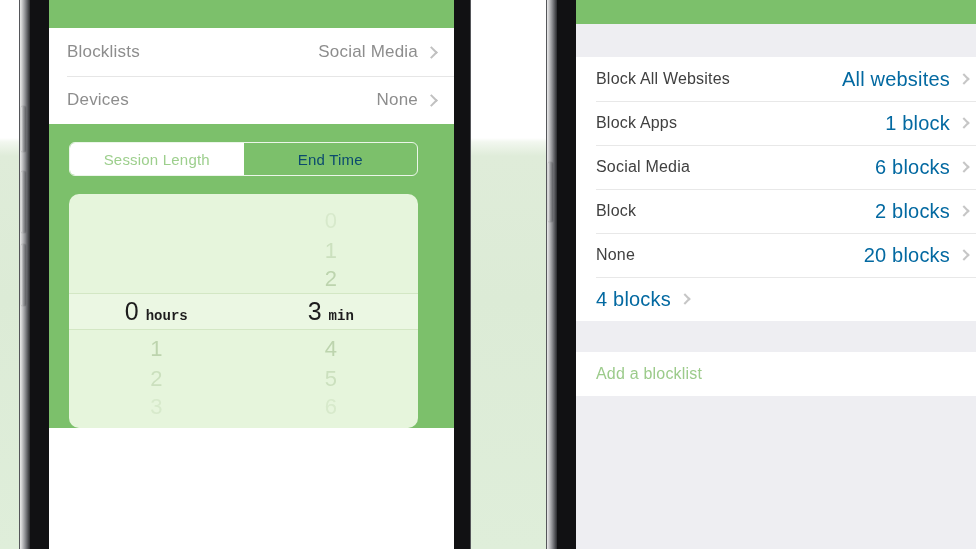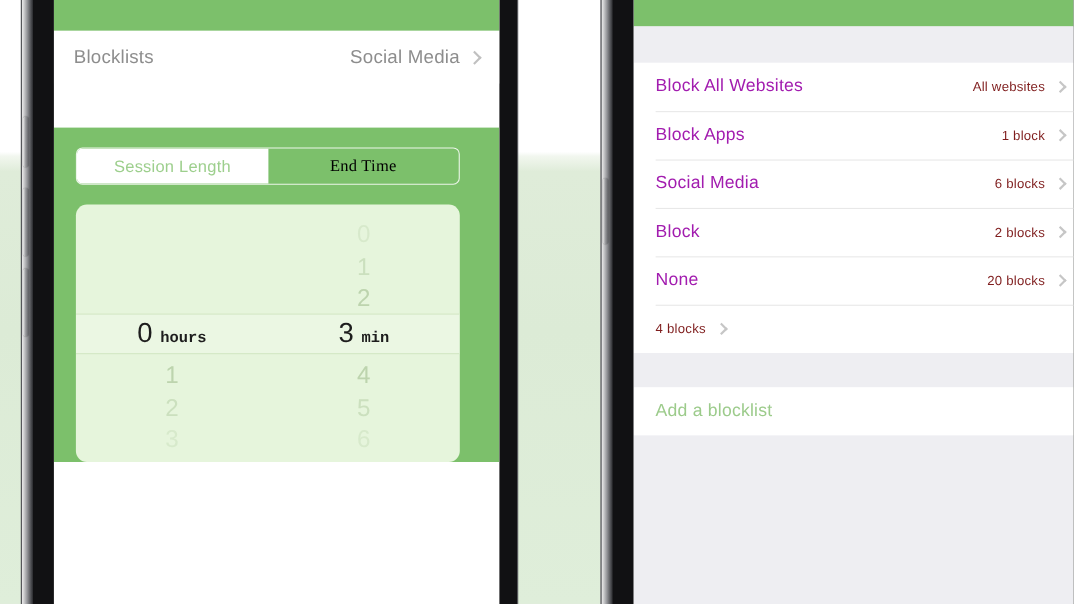--- a/index.html
+++ b/index.html
@@ -60,33 +60,33 @@
   }
   .row-label { font-size: 17px; color: #8d8d8d; letter-spacing: .2px; }
   .row-right { display: flex; align-items: center; gap: 9px; }
   .row-value { font-size: 17px; color: #8d8d8d; letter-spacing: .2px; }
   .chev {
     width: 9px; height: 9px; border-right: 2px solid #c0c0c0;
     border-top: 2px solid #c0c0c0; transform: rotate(45deg);
     display: inline-block;
   }
 
-  .lp-body { background: var(--green); padding: 18px 36px 0 20px; margin-top: 40px; }
+  .lp-body { background: var(--green); padding: 18px 36px 0 20px; }
 
   
   .segmented {
     display: flex; height: 34px; border-radius: 6px;
     border: 1px solid rgba(255,255,255,.85); overflow: hidden;
   }
   .seg {
     flex: 1; display: flex; align-items: center; justify-content: center;
     font-size: 15px; letter-spacing: .2px;
   }
   .seg.active { background: #ffffff; color: #9dcf8d; }
-  .seg.inactive { background: transparent; color: #000000; font-family: Liberation Serif, serif; }
+  .seg.inactive { background: transparent; color: #0c4a6e; }
 
   
   .picker {
     margin-top: 18px; height: 234px; border-radius: 10px;
     background: #e6f5dc; position: relative; overflow: hidden;
   }
   .picker-cols {
     position: absolute; inset: 0; display: flex;
   }
   .picker-col {
@@ -126,23 +126,23 @@
   .rp-gap { height: 33px; background: #eeeef2; }
   .rp-list { background: #ffffff; }
   .rrow {
     display: flex; align-items: center; justify-content: space-between;
     padding: 0 20px; height: 44px; position: relative;
   }
   .rrow + .rrow::before {
     content: ""; position: absolute; left: 20px; right: 0; top: 0;
     height: 1px; background: #e8e8e8;
   }
-  .rrow-label { font-size: 16px; color: #a21caf; letter-spacing: .2px; }
+  .rrow-label { font-size: 16px; color: #404040; letter-spacing: .2px; }
   .rrow-right { display: flex; align-items: center; gap: 10px; }
-  .rrow-value { font-size: 12px; color: #7f1d1d; letter-spacing: .2px; }
+  .rrow-value { font-size: 20px; color: #0369a1; letter-spacing: .2px; }
   .chev-sm {
     width: 8px; height: 8px; border-right: 2px solid #c6c6c6;
     border-top: 2px solid #c6c6c6; transform: rotate(45deg);
     display: inline-block;
   }
   .rp-sep { height: 31px; background: #eeeef2; }
   .rp-add {
     background: #ffffff; height: 44px; display: flex; align-items: center;
     padding: 0 20px; font-size: 16px; color: #9ccb8b; letter-spacing: .2px;
   }
@@ -164,20 +164,27 @@
 
     <div class="screen">
 
       <div class="lp-header"></div>
 
       <div class="card-white">
         <div class="row">
           <span class="row-label">Blocklists</span>
           <span class="row-right">
             <span class="row-value">Social Media</span>
+            <span class="chev"></span>
+          </span>
+        </div>
+        <div class="row">
+          <span class="row-label">Devices</span>
+          <span class="row-right">
+            <span class="row-value">None</span>
             <span class="chev"></span>
           </span>
         </div>
       </div>
 
       <div class="lp-body">
 
         <div class="segmented">
           <div class="seg active">Session Length</div>
           <div class="seg inactive">End Time</div>

